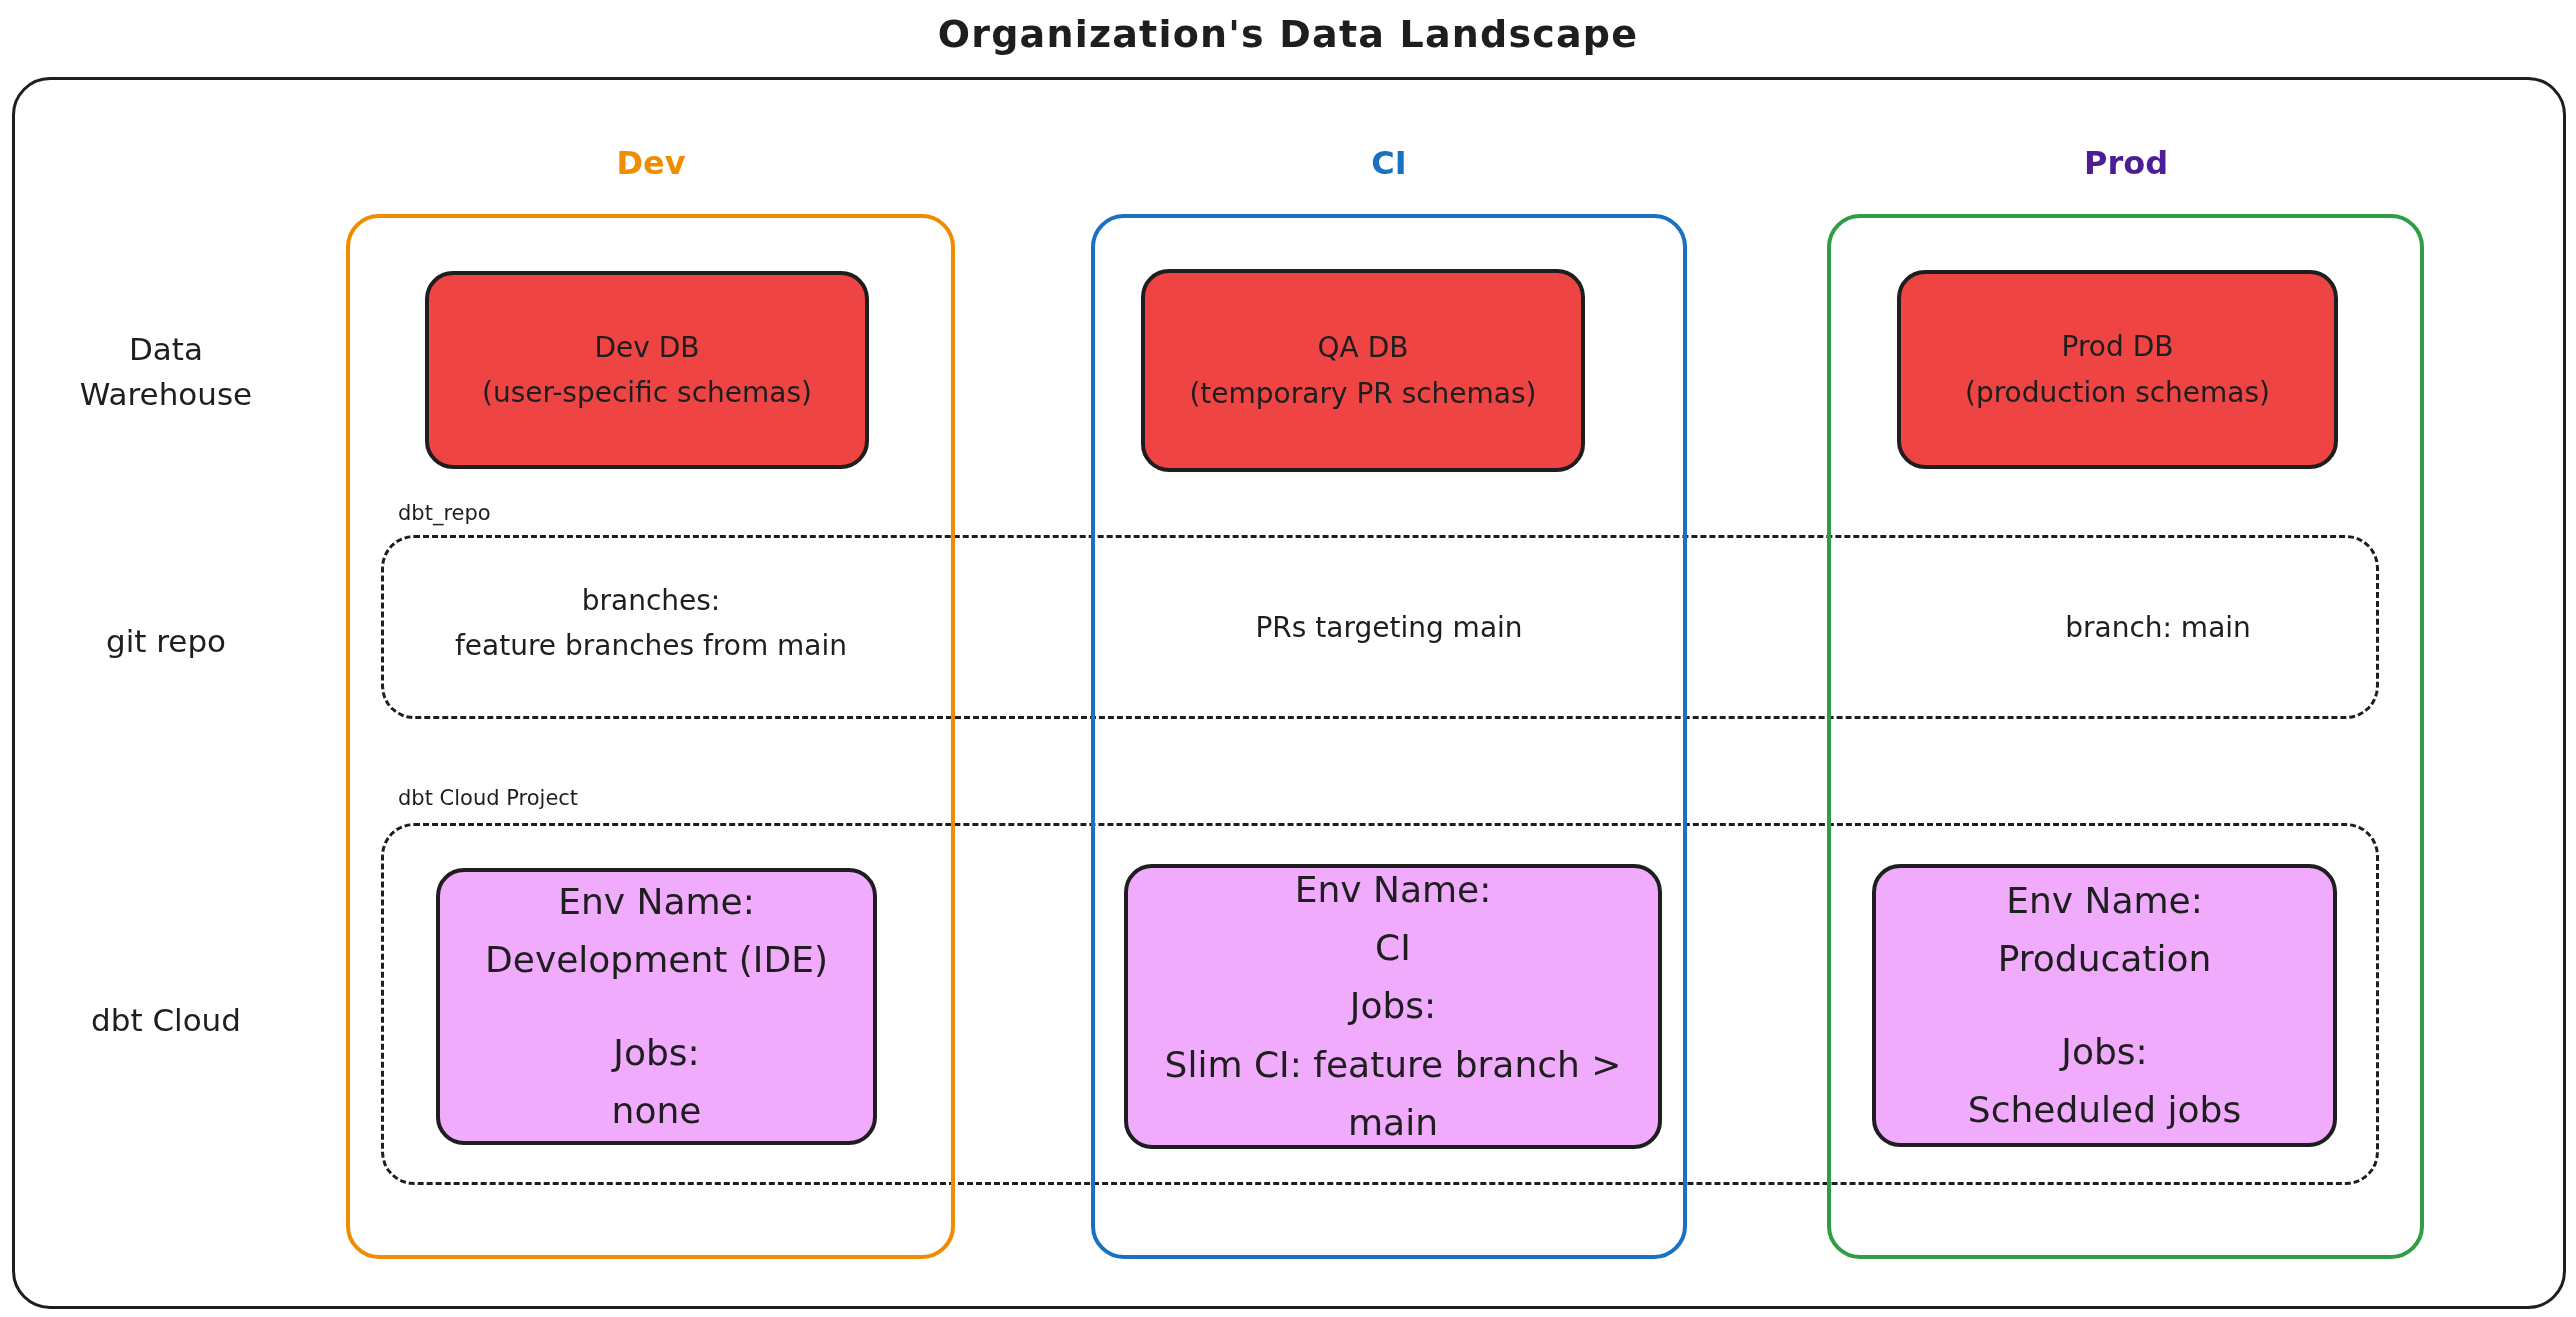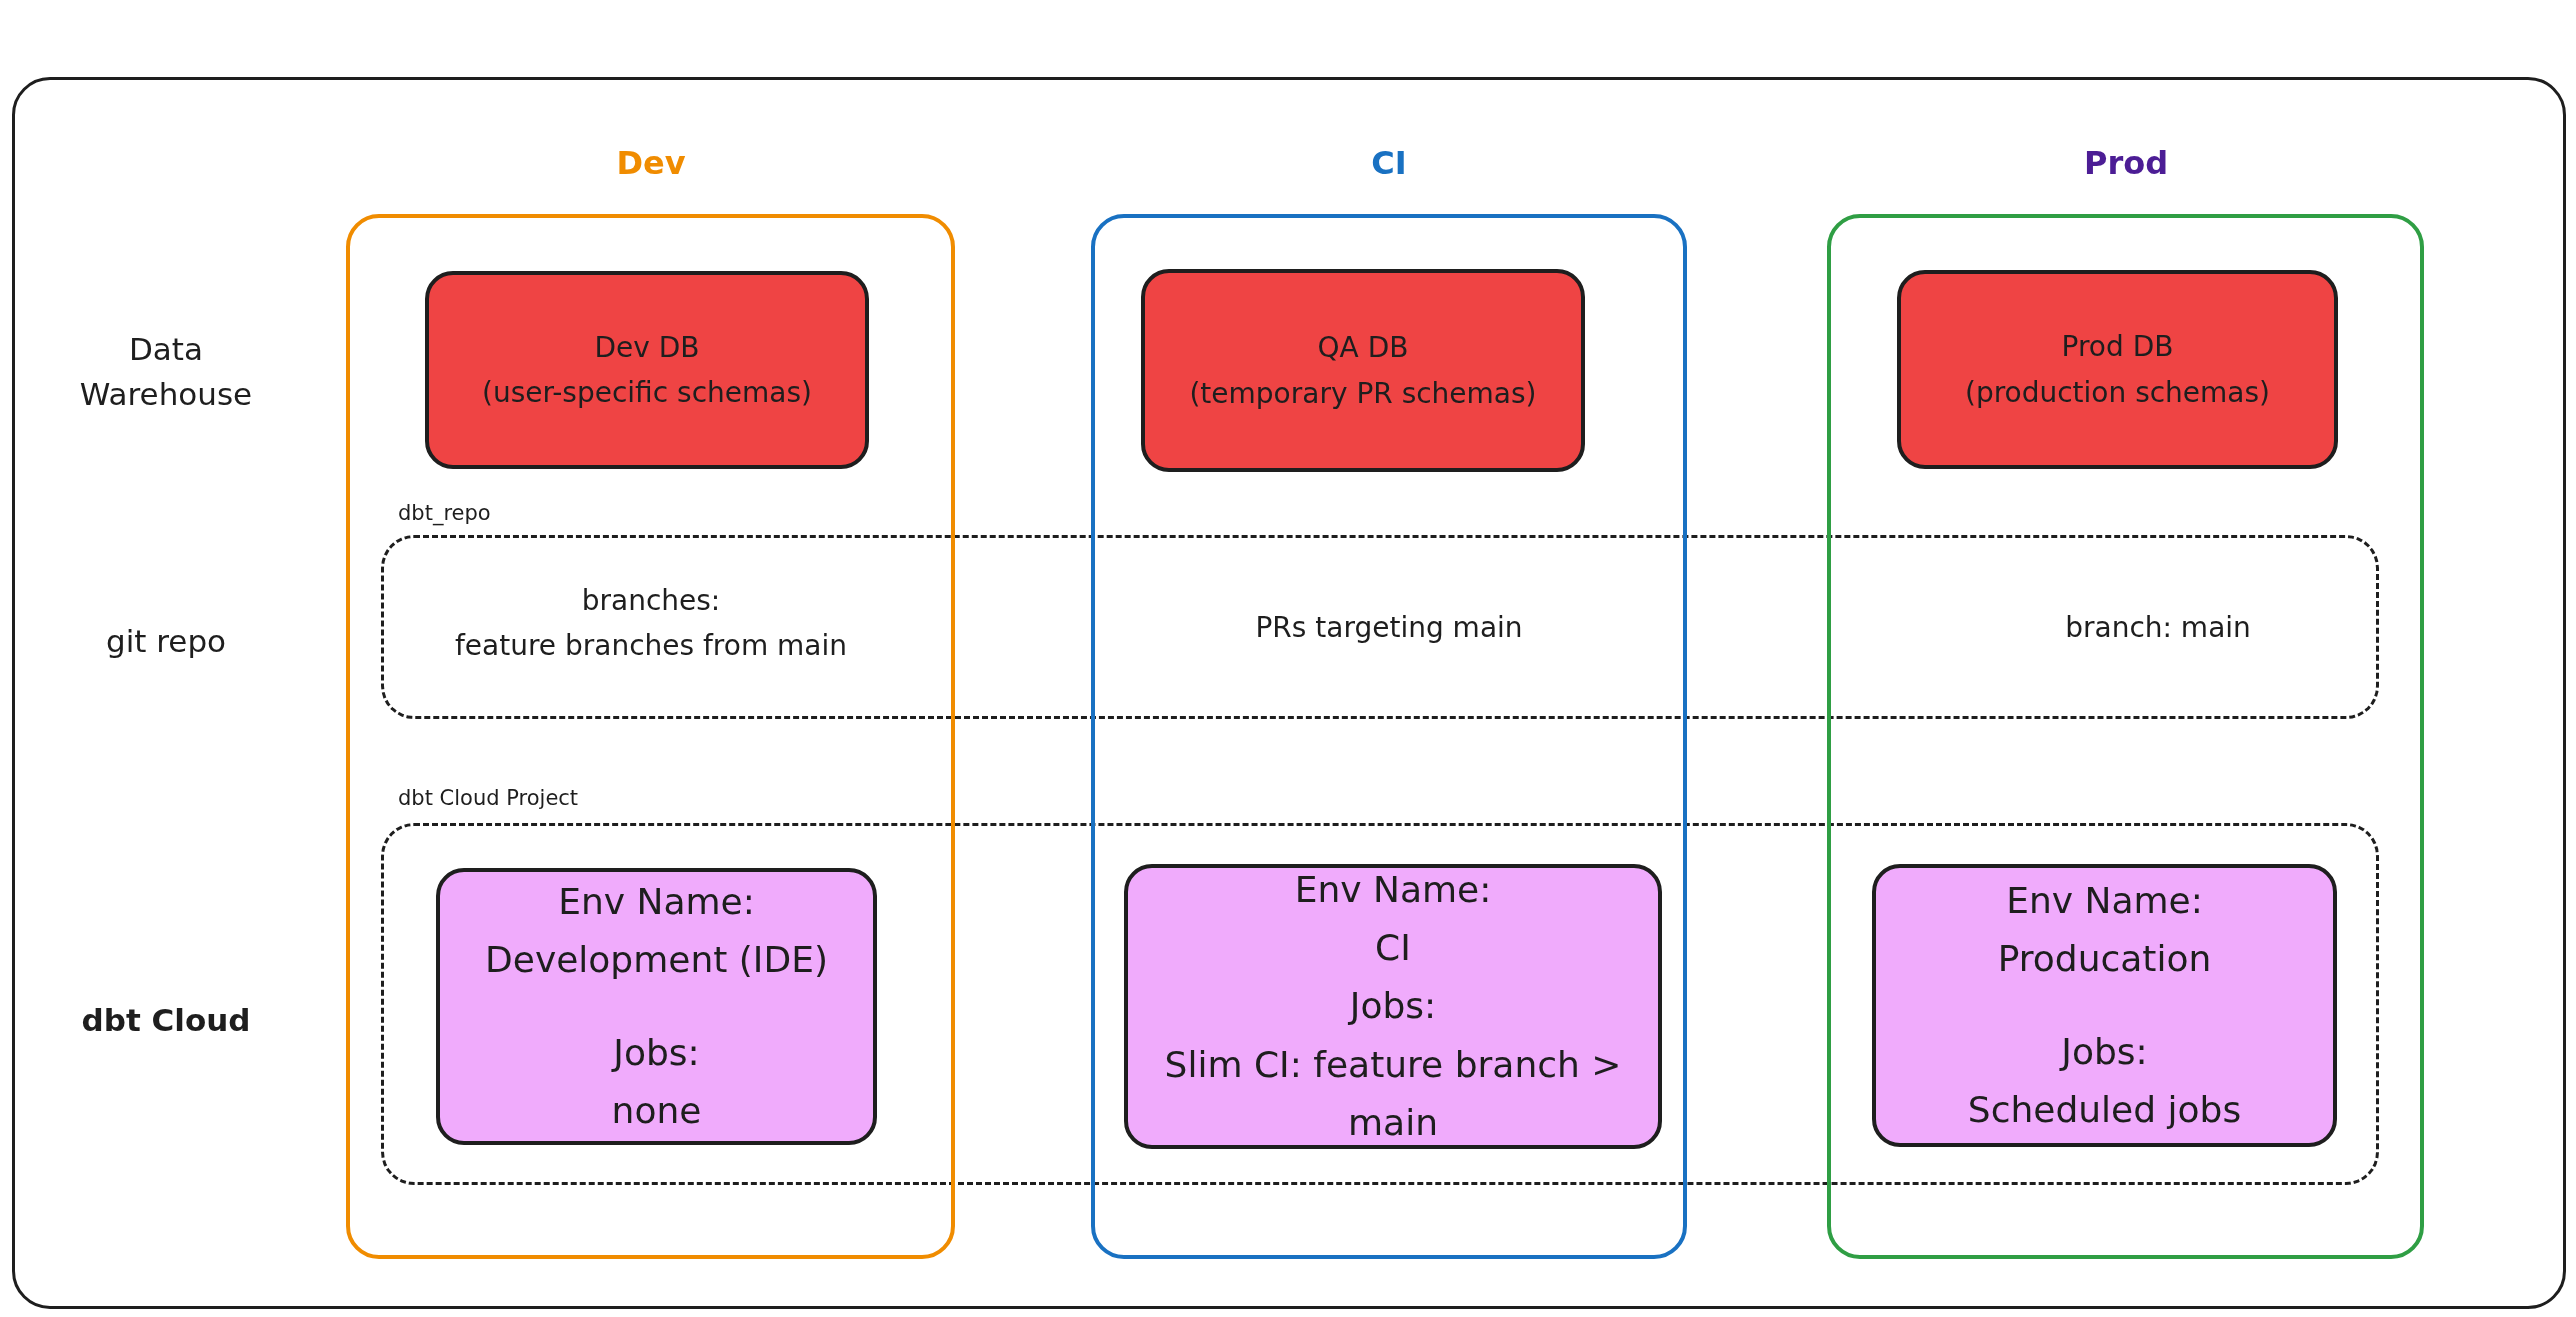--- a/index.html
+++ b/index.html
@@ -27,21 +27,21 @@
   }
   .col-box.dev{left:346px;width:601px;border-color:#f08c00;}
   .col-box.ci{left:1091px;width:588px;border-color:#1971c2;}
   .col-box.prod{left:1827px;width:589px;border-color:#2f9e44;}
   .row-label{
     position:absolute;left:12px;width:308px;text-align:center;font-size:31px;
     line-height:1.45;white-space:pre-line;z-index:3;
   }
   .row-label.warehouse{top:327px;}
   .row-label.gitrepo{top:619px;}
-  .row-label.dbtcloud{top:998px;font-weight:bold;}
+  .row-label.dbtcloud{top:998px;}
   .node{
     position:absolute;border:4.1px solid #1e1e1e;border-radius:28px;background:#ef4444;
     display:flex;flex-direction:column;align-items:center;justify-content:center;
     text-align:center;font-size:28px;line-height:1.62;z-index:4;
   }
   .node.devdb{left:425px;top:271px;width:436px;height:190px;}
   .node.qadb{left:1141px;top:269px;width:436px;height:195px;}
   .node.proddb{left:1897px;top:270px;width:433px;height:191px;}
   .dashed{
     position:absolute;left:381px;width:1992px;border:3px dashed #1e1e1e;
@@ -67,20 +67,21 @@
   .env.dev{left:436px;top:868px;width:433px;height:269px;}
   .env.ci{left:1124px;top:864px;width:530px;height:277px;}
   .env.prod{left:1872px;top:864px;width:457px;height:275px;}
   .env-gap{height:34px;}
 </style>
 </head>
 <body>
 
 <div id="canvas">
 
+  <div class="title">Organization's Data Landscape</div>
 
   <div class="frame"></div>
 
   <div class="dashed repo"></div>
   <div class="dashed cloud"></div>
   <div class="box-label repo">dbt_repo</div>
   <div class="box-label cloud">dbt Cloud Project</div>
 
   <div class="col-header dev">Dev</div>
   <div class="col-header ci">CI</div>

